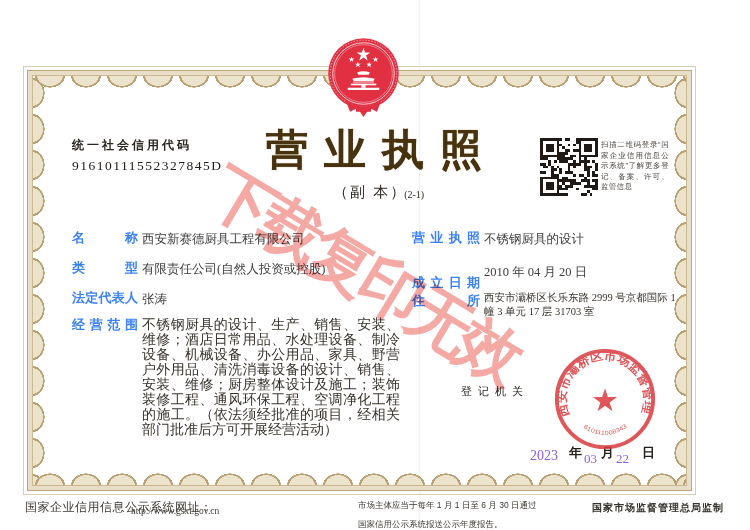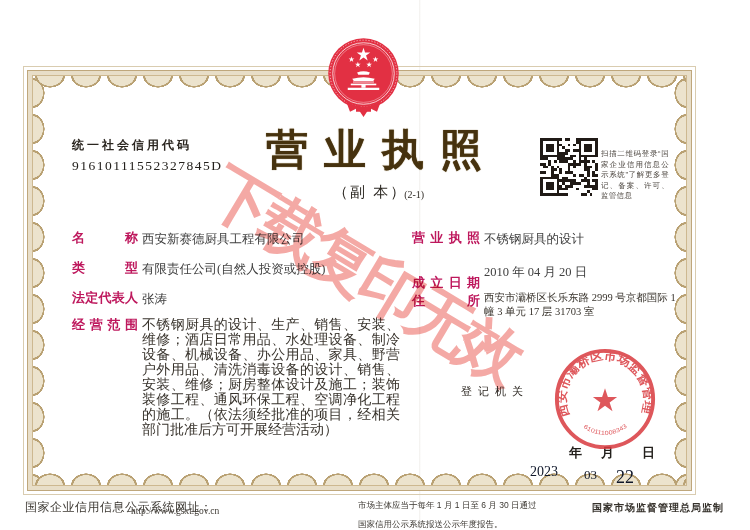--- a/index.html
+++ b/index.html
@@ -31,34 +31,34 @@
   }
 
   
   .credit-label{left:72px;top:137px;font-size:12px;font-weight:bold;letter-spacing:3px;color:#2b2620;white-space:nowrap;}
   .credit-code{left:72px;top:158px;font-family:"Liberation Serif",serif;font-size:13.5px;letter-spacing:1.5px;color:#23201c;white-space:nowrap;}
   .doc-title{left:266px;top:122px;font-size:42px;font-weight:bold;letter-spacing:16px;color:#46320f;white-space:nowrap;text-shadow:0 0 1px #6d5420;}
   .doc-subtitle{left:333px;top:183px;font-size:15px;color:#2e2a24;letter-spacing:2px;white-space:nowrap;}
   .copy-no{font-size:10px;letter-spacing:0;position:relative;top:1px;left:-3px;font-family:"Liberation Serif",serif;}
   .qr{left:540px;top:138px;width:58px;height:58px;}
   .qr svg{width:100%;height:100%;display:block;}
-  .qr-caption{left:601px;top:140px;width:68px;font-size:7.5px;line-height:10.5px;color:#4d4740;letter-spacing:.3px;text-align:justify;margin-top:9px;}
-
-  
-  .lbl{font-size:13px;font-weight:bold;color:#be185d;width:66px;text-align:justify;text-align-last:justify;-moz-text-align-last:justify;white-space:nowrap;}
+  .qr-caption{left:601px;top:140px;width:68px;font-size:7.5px;line-height:10.5px;color:#4d4740;letter-spacing:.3px;text-align:justify;}
+
+  
+  .lbl{font-size:13px;font-weight:bold;color:#3b82f6;width:66px;text-align:justify;text-align-last:justify;-moz-text-align-last:justify;white-space:nowrap;}
   .val{font-family:"Liberation Serif",serif;color:#404040;font-size:12.5px;white-space:nowrap;}
   .val-wrap{font-family:Liberation Serif, serif;color:#38332c;white-space:normal;}
   .scope-val{left:142px;top:317px;width:258px;font-size:14px;line-height:15px;text-align:justify;}
   .addr-val{left:484px;top:291px;width:198px;font-size:10.5px;line-height:14px;}
 
   
   .registrar{left:461px;top:384px;font-size:11px;font-weight:normal;letter-spacing:6px;color:#2b2620;white-space:nowrap;}
   .seal{left:551px;top:345px;width:108px;height:108px;opacity:.85;}
   .seal svg{width:100%;height:100%;display:block;}
-  .date-num{font-family:"Liberation Serif",serif;font-size:14px;color:#0f172a;margin-top:16px;}
+  .date-num{font-family:"Liberation Serif",serif;font-size:14px;color:#8b5cf6;}
   .date-char{font-size:13px;font-weight:600;color:#23201c;font-family:"Liberation Serif",serif;}
 
   
   .watermark{
     left:237px;top:148px;font-size:64px;font-weight:bold;letter-spacing:-6px;
     color:#f1948f;opacity:.8;mix-blend-mode:multiply;white-space:nowrap;
     transform:rotate(31deg);transform-origin:top left;z-index:9;pointer-events:none;
   }
 
   
@@ -271,21 +271,21 @@
 <div class="abs z2 lbl" style="left:412px;top:292px;width:68px;">住所</div>
 <div class="abs z2 val-wrap addr-val">西安市灞桥区长乐东路 2999 号京都国际 1 幢 3 单元 17 层 31703 室</div>
 
 <div class="abs z2 registrar">登记机关</div>
 
 <div>
   <span class="abs z2 date-num" style="left:530px;top:448px;">2023</span>
   <span class="abs z2 date-char" style="left:569px;top:444px;">年</span>
   <span class="abs z2 date-num" style="left:584px;top:451px;font-size:13px;">03</span>
   <span class="abs z2 date-char" style="left:601px;top:444px;">月</span>
-  <span class="abs z2 date-num" style="left:616px;top:451px;font-size:18px;">22</span>
+  <span class="abs z2 date-num" style="left:616px;top:451px;font-size:13px;">22</span>
   <span class="abs z2 date-char" style="left:642px;top:444px;">日</span>
 </div>
 
 <div class="abs z4 seal">
   <svg viewBox="0 0 110 110">
     <defs>
       <path id="sealTop" d="M 18.7 71.9 A 40 40 0 1 1 91.3 71.9" fill="none"></path>
       <path id="sealBot" d="M 33 84 A 36 36 0 0 0 77 84" fill="none"></path>
     </defs>
     <circle cx="55" cy="55" r="49" fill="none" stroke="#d93a3f" stroke-width="4"></circle>

